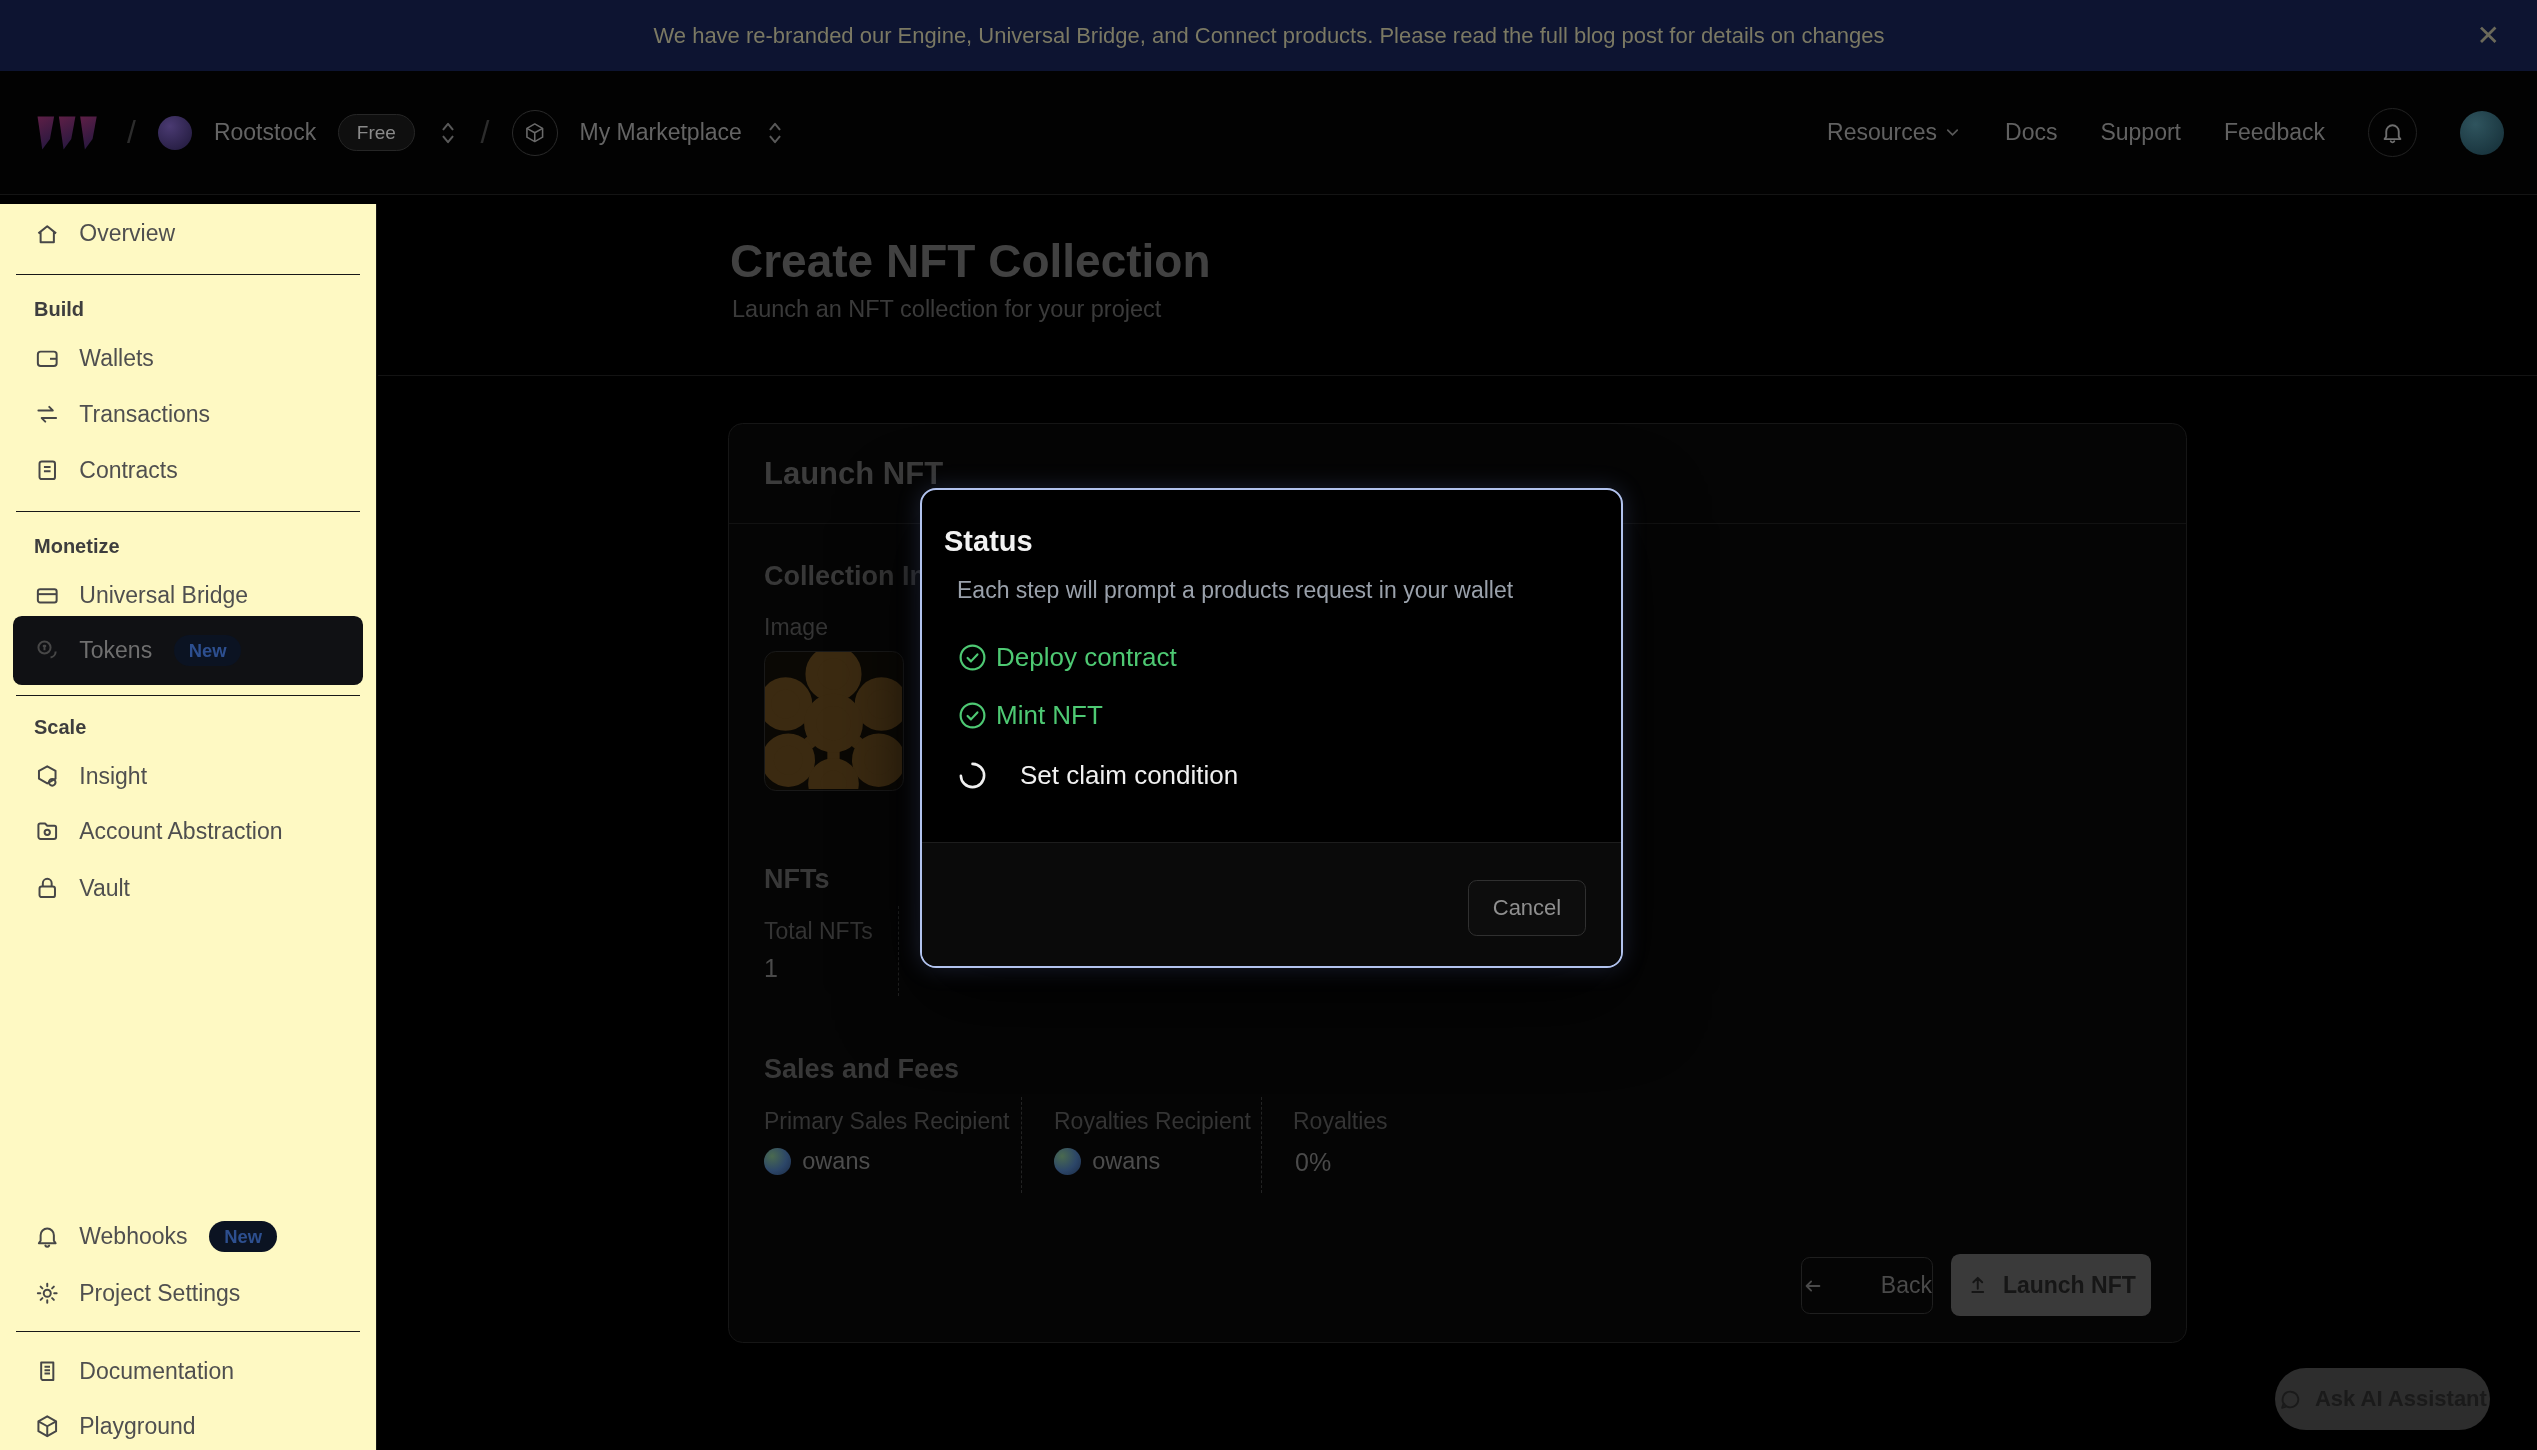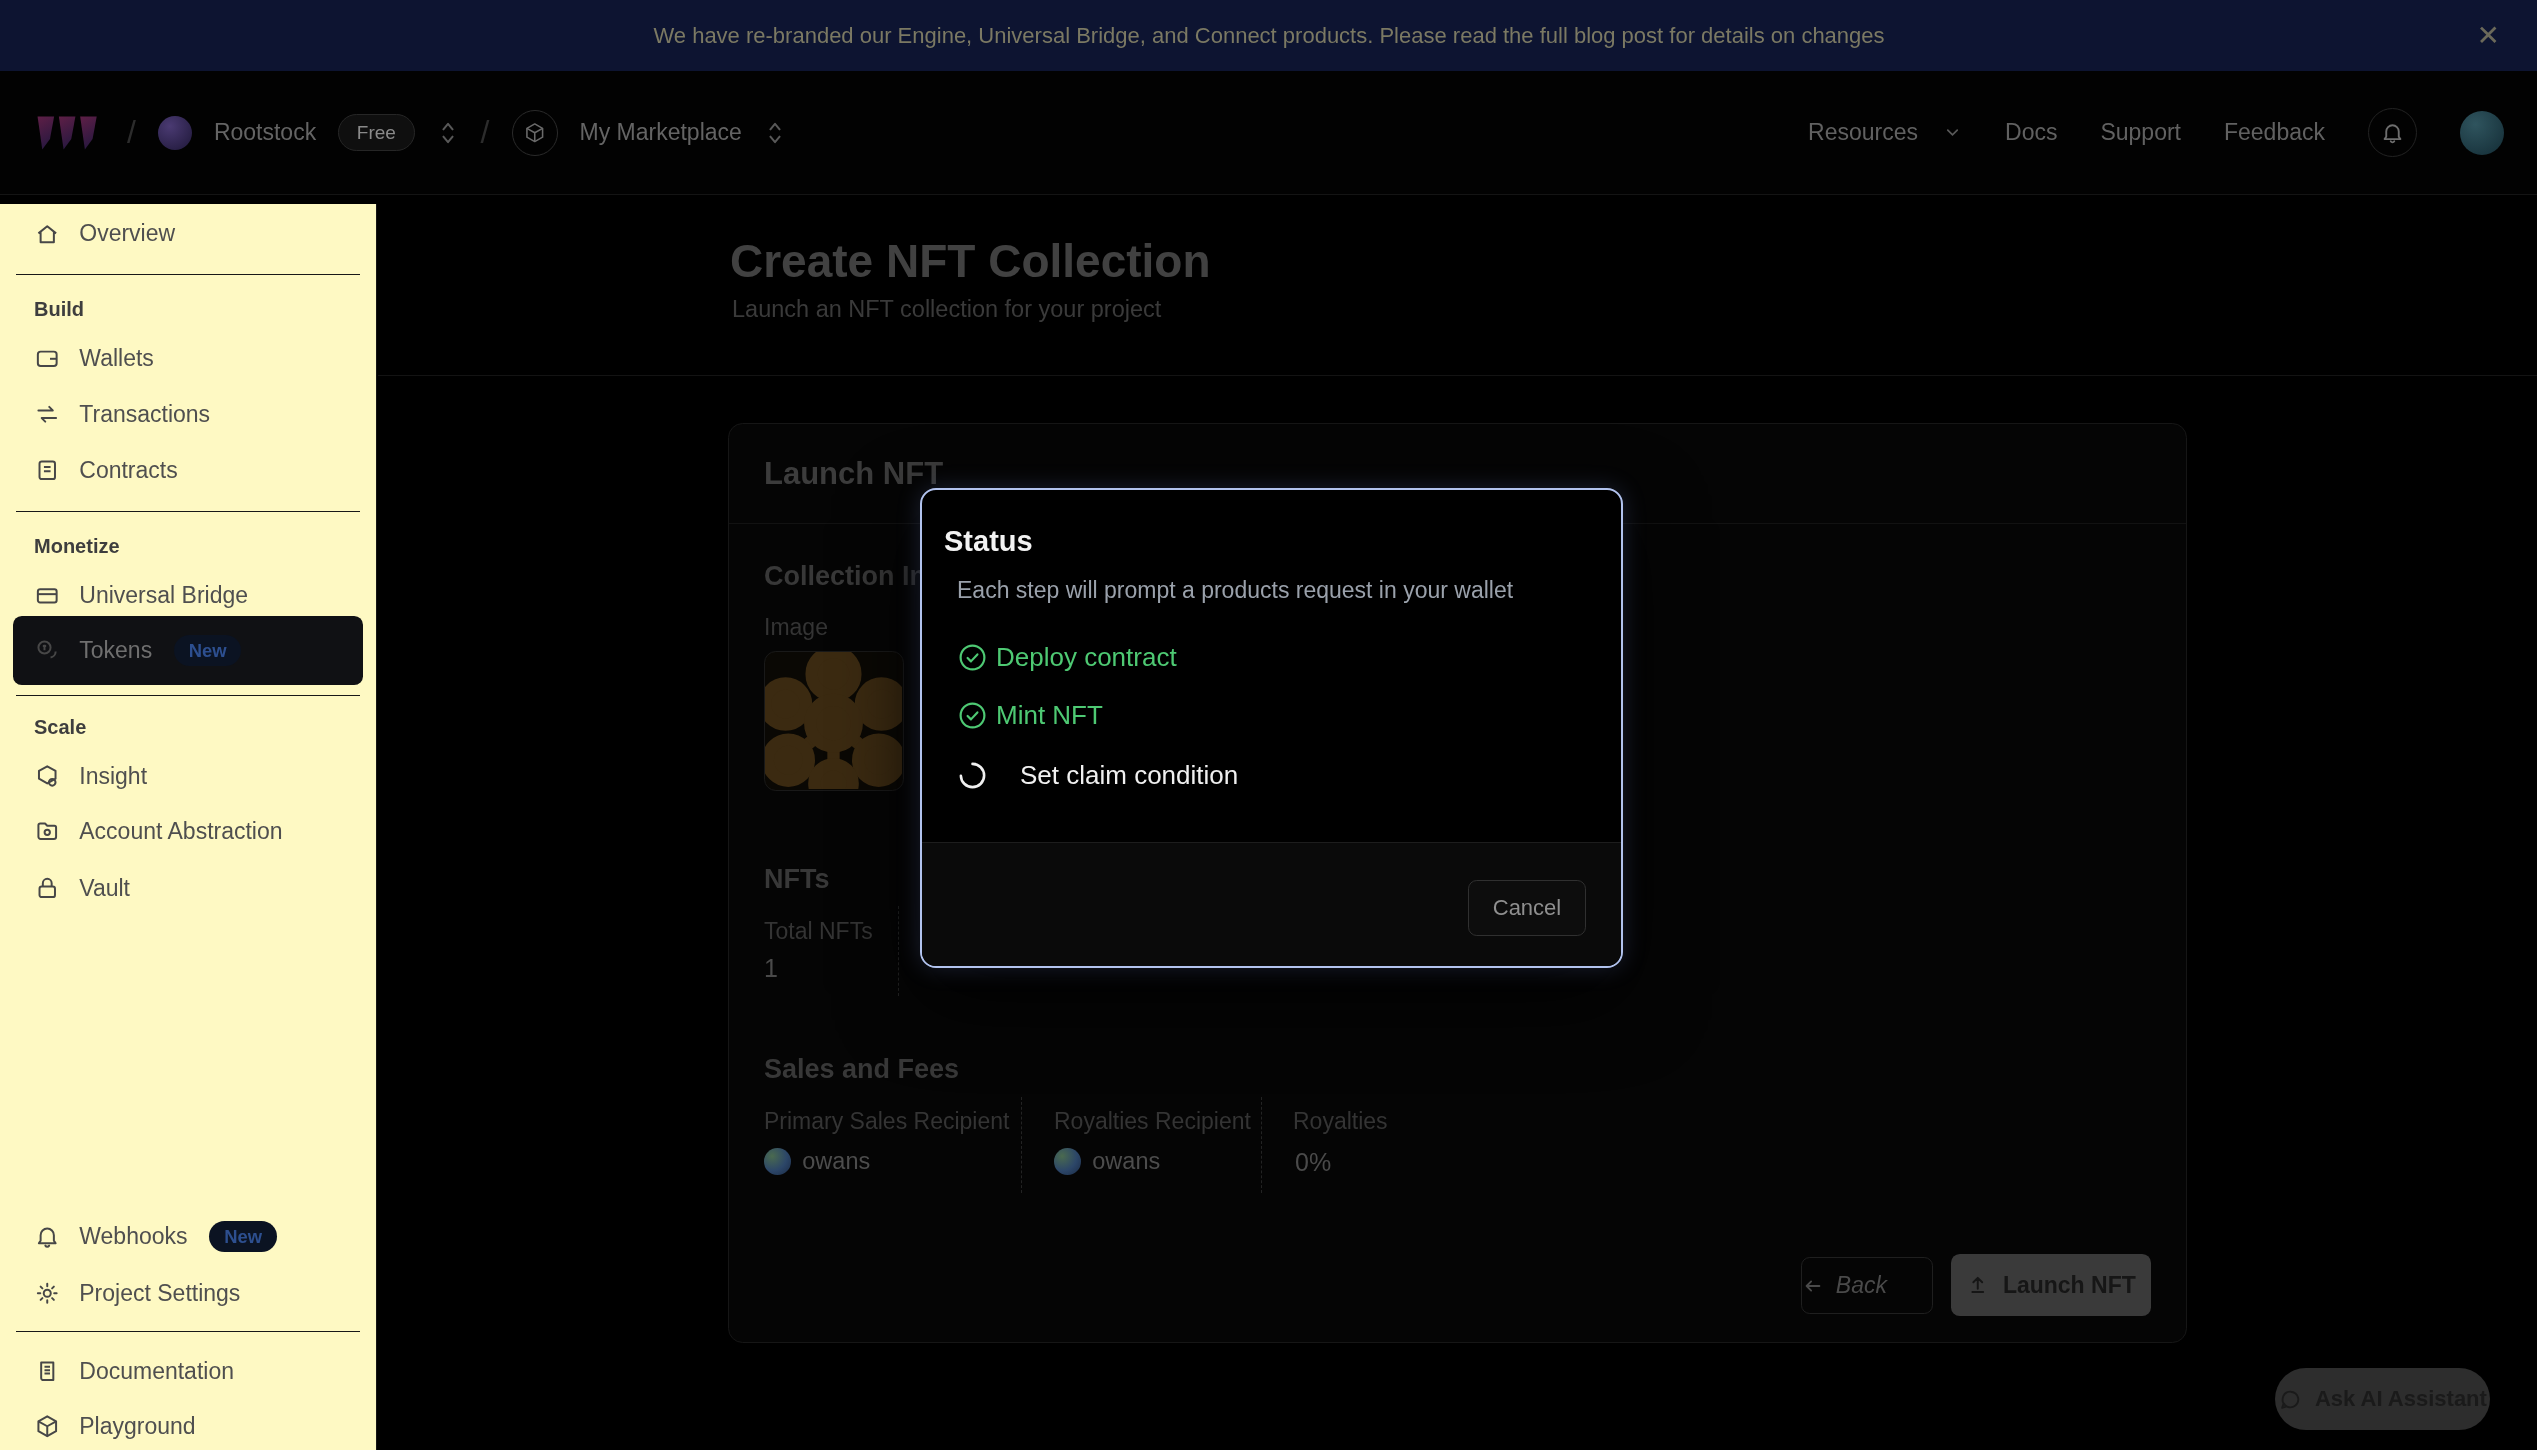--- a/index.html
+++ b/index.html
@@ -21,21 +21,21 @@
   .slash { color:#2c2c2c; font-size:32px; font-weight:300; }
   .av-purple { width:34px; height:34px; border-radius:50%;
                background:radial-gradient(circle at 35% 30%, #4a3a72, #1e1738); }
   .crumb { color:#646464; font-size:23px; }
   .badge-free { padding:6.6px 17.7px; border-radius:735px; background:#0f0f0f; border:1.5px solid #262626;
                 color:#8a8a8a; font-size:19px; }
   .updown { color:#585858; display:flex; }
   .mkt-circle { width:46px; height:46px; border-radius:50%; border:1.5px solid #2a2a2a; color:#6a6a6a;
                 display:flex; align-items:center; justify-content:center; }
   .h-right { margin-left:auto; display:flex; align-items:center; gap:43px; }
-  .nav-link { color:#616161; font-size:23px; cursor:pointer; display:flex; align-items:center; gap:25px; }
+  .nav-link { color:#616161; font-size:23px; cursor:pointer; display:flex; align-items:center; gap:6px; }
   .bell-circle { width:49px; height:49px; border-radius:50%; border:1.5px solid #222; color:#6e6e6e;
                  display:flex; align-items:center; justify-content:center; cursor:pointer; }
   .av-teal { width:44px; height:44px; border-radius:50%;
              background:radial-gradient(circle at 35% 30%, #2f545e, #132c35); cursor:pointer; }
 
   
   aside { position:absolute; top:204px; left:0; width:377px; height:1255px; background:#fef9c3;
           border-right:1.5px solid #161616; }
   .srow { position:absolute; left:13.2px; width:350px; height:51px; border-radius:8.8px;
           display:flex; align-items:center; gap:19px; padding:0 20.6px; color:#4f4f4f;
@@ -61,21 +61,21 @@
   .fvalue { font-size:25px; color:#4a4a4a; }
   .thumb { position:absolute; left:35px; top:227px; width:140px; height:140px; border:1.5px solid #191919;
            border-radius:11.8px; background:#0a0804; overflow:hidden; }
   .vdash { position:absolute; border-left:1.5px dashed #232323; }
   .owans { display:flex; align-items:flex-start; gap:11.8px; font-size:23.5px; color:#4c4c4c; }
   .owans .oav { width:26.5px; height:26.5px; border-radius:50%;
                 background:radial-gradient(circle at 30% 30%, #4a6a4f 0%, #2c4668 55%, #1a2a44 100%); }
 
   .btn-back { position:absolute; left:1072px; top:833px; width:132px; height:57px; border-radius:8.8px;
               border:1.5px solid #1f1f1f; background:transparent; color:#4a4a4a; font-size:23px;
-              display:flex; align-items:center; justify-content:flex-start; gap:11.8px; cursor:pointer;font-style:italic; }
+              display:flex; align-items:center; justify-content:space-between; gap:11.8px; cursor:pointer; }
   .btn-launch { position:absolute; left:1222px; top:830px; width:200px; height:62px; border-radius:8.8px;
                 background:#3a3a3a; color:#161616; font-size:23px; font-weight:600; border:none;
                 display:flex; align-items:center; justify-content:center; gap:13.2px; cursor:pointer; }
 
   .ai-pill { position:absolute; left:2275px; top:1368px; width:215px; height:62px; border-radius:735px;
              background:#2d2d2d; color:#1a1a1a; font-size:22px; font-weight:600; border:none;
              display:flex; align-items:center; justify-content:center; gap:11.8px; cursor:pointer; z-index:3; }
 
   
   .overlay { position:absolute; inset:0; background:transparent; z-index:5; }

